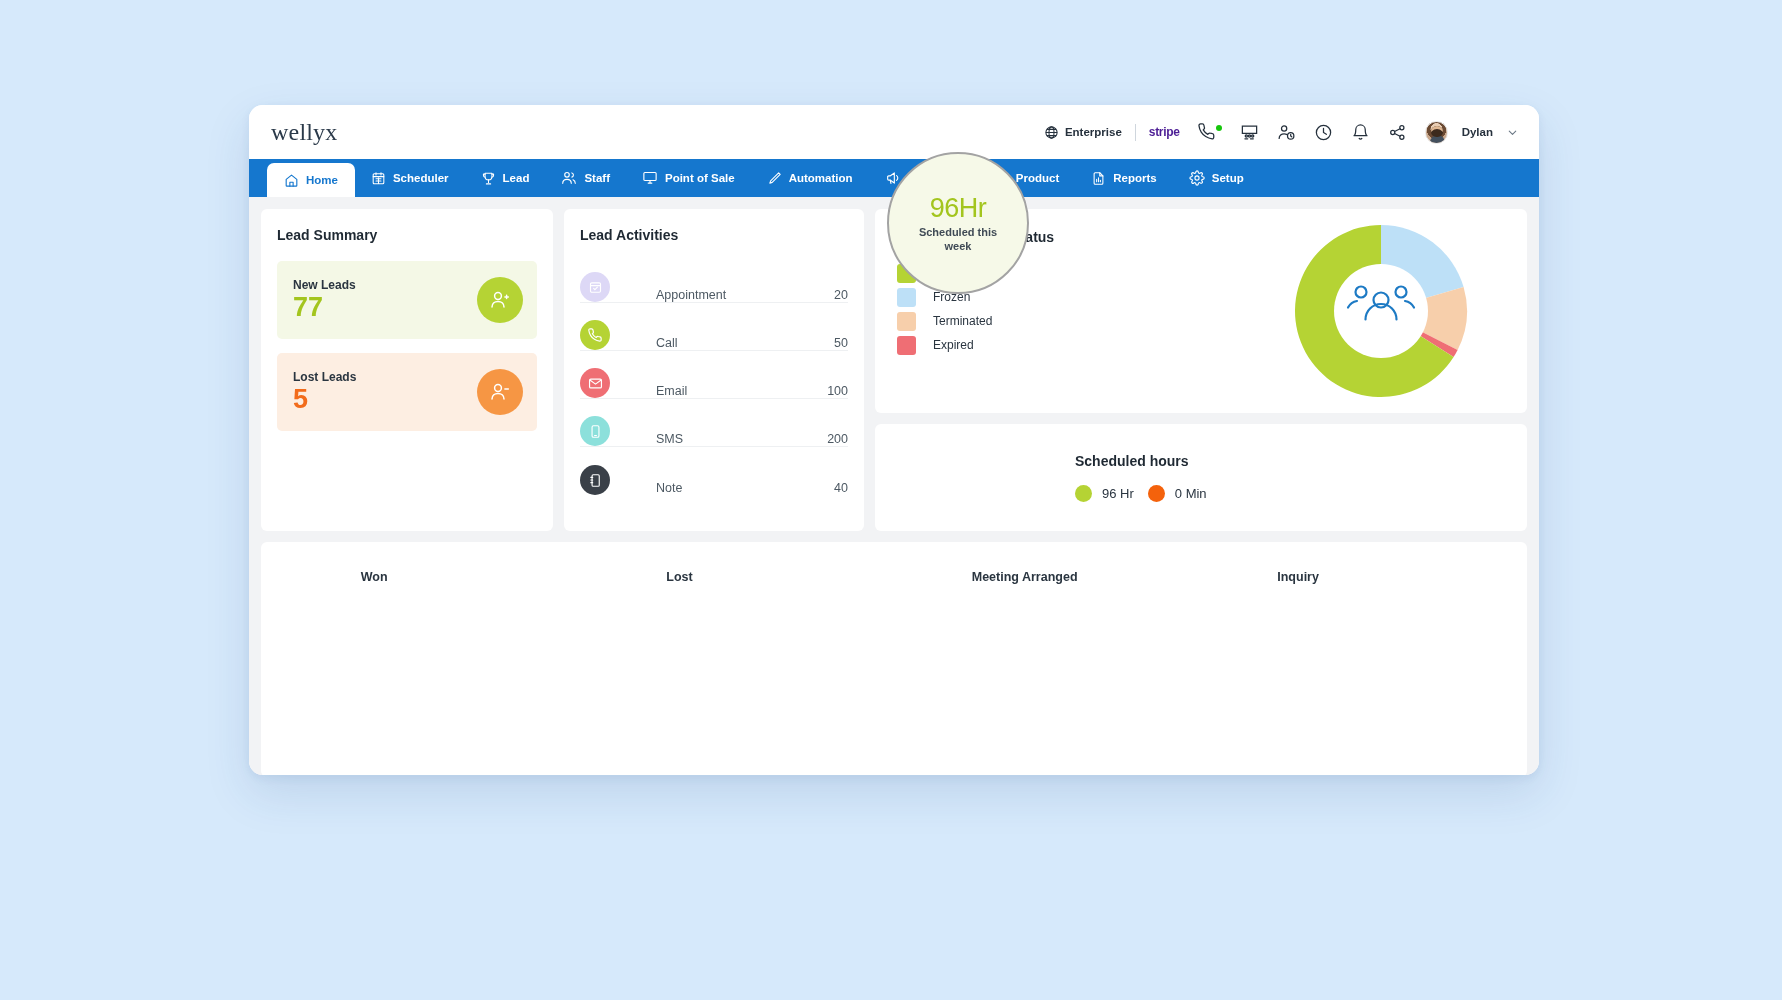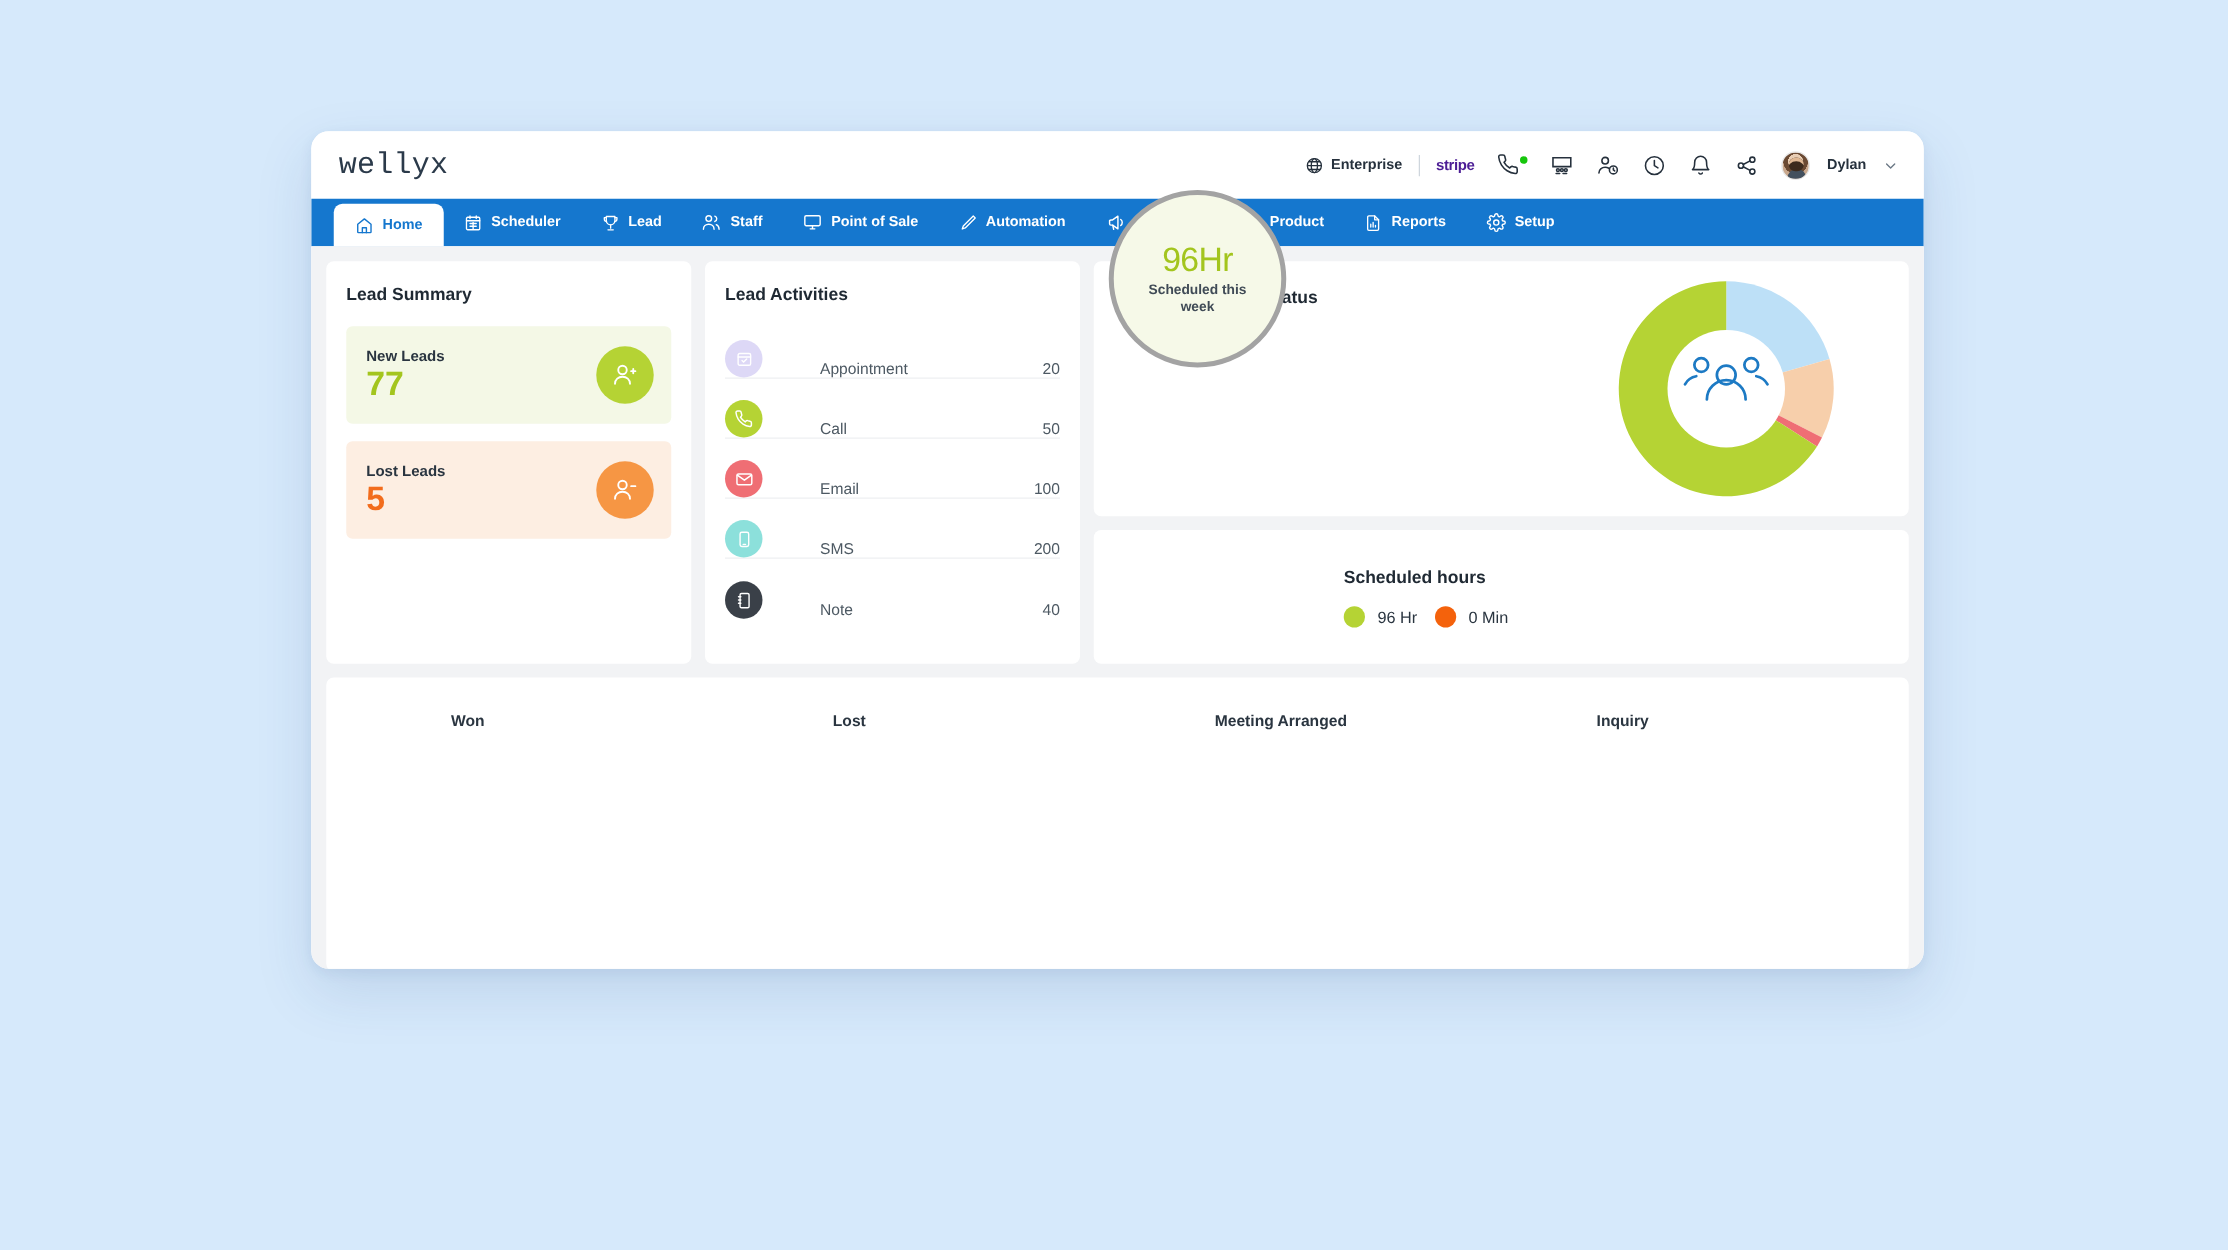--- a/index.html
+++ b/index.html
@@ -24,21 +24,21 @@
   
   #topbar {
     height: 54px;
     display: flex; align-items: center;
     padding: 0 18px 0 22px;
     background: #fff;
   }
   #brand-logo {
     font-size: 24px; letter-spacing: .2px;
     color: #2b3a4a; font-weight: 400;
-    font-family: Liberation Mono, monospace;
+    font-family: Liberation Serif, serif;
   }
   #topbar-right {
     margin-left: auto;
     display: flex; align-items: center; gap: 0px;
   }
   .hdr-item { display: flex; align-items: center; gap: 6px; padding: 0 9px; }
   .hdr-label { font-size: 11.5px; font-weight: bold; color: #26313d; }
   .hdr-sep { width: 1px; height: 17px; background: #cfd6dd; margin: 0 4px; }
   .stripe-txt {
     font-size: 12px; font-weight: bold; color: #4c1d95;
@@ -148,21 +148,21 @@
   .legend-swatch { width: 19px; height: 19px; border-radius: 3px; }
   .legend-label { font-size: 12px; color: #2a3540; margin-left: 17px; }
   #donut-wrap { position: absolute; right: 56px; top: 12px; }
   #card-sched {
     flex: 1 1 auto; position: relative; padding: 0 0 0 22px;
     display: flex; align-items: center;
   }
   #hours-circle {
     position: absolute; left: 12px; top: -57px;
     width: 142px; height: 142px; border-radius: 50%;
-    background: #f6f9e8; border: 4px solid #a3a3a3;
+    background: #f6f9e8; border: 2px solid #a3a3a3;
     display: flex; flex-direction: column; align-items: center; justify-content: center;
     z-index: 4;
   }
   #hours-circle .hc-value { font-size: 27px; color: #a3c51e; font-weight: 400; letter-spacing: -.5px; }
   #hours-circle .hc-sub { font-size: 11px; color: #404b56; font-weight: bold; text-align: center; line-height: 1.25; margin-top: 2px; width: 86px; }
   #sched-block { margin-left: 178px; }
   #sched-title { font-size: 14px; font-weight: bold; color: #1f2933; }
   #sched-legend { display: flex; align-items: center; gap: 0; margin-top: 16px; }
   .sched-item { display: flex; align-items: center; gap: 10px; margin-right: 14px; }
   .sched-dot { width: 17px; height: 17px; border-radius: 50%; }
@@ -488,20 +488,38 @@
           </div>
 
         </div>
       </div>
 
       <div id="col-right">
 
         <div class="card" id="card-memberships">
           <div class="card-title">Memberships by Status</div>
 
+          <div id="legend">
+            <div class="legend-row">
+              <span class="legend-swatch" style="background:#b5d334"></span>
+              <span class="legend-label">Active</span>
+            </div>
+            <div class="legend-row">
+              <span class="legend-swatch" style="background:#bde0f7"></span>
+              <span class="legend-label">Frozen</span>
+            </div>
+            <div class="legend-row">
+              <span class="legend-swatch" style="background:#f7cfab"></span>
+              <span class="legend-label">Terminated</span>
+            </div>
+            <div class="legend-row">
+              <span class="legend-swatch" style="background:#ef6e74"></span>
+              <span class="legend-label">Expired</span>
+            </div>
+          </div>
 
           <div id="donut-wrap">
             <svg width="180" height="180" viewBox="0 0 180 180">
 
               <g transform="translate(90,90)">
 
                 <path d="M 0 -86 A 86 86 0 0 1 82.6 -23.9 L 0 0 Z" fill="#bde0f7"></path>
 
                 <path d="M 82.6 -23.9 A 86 86 0 0 1 76.6 39.0 L 0 0 Z" fill="#f7cfab"></path>
 

